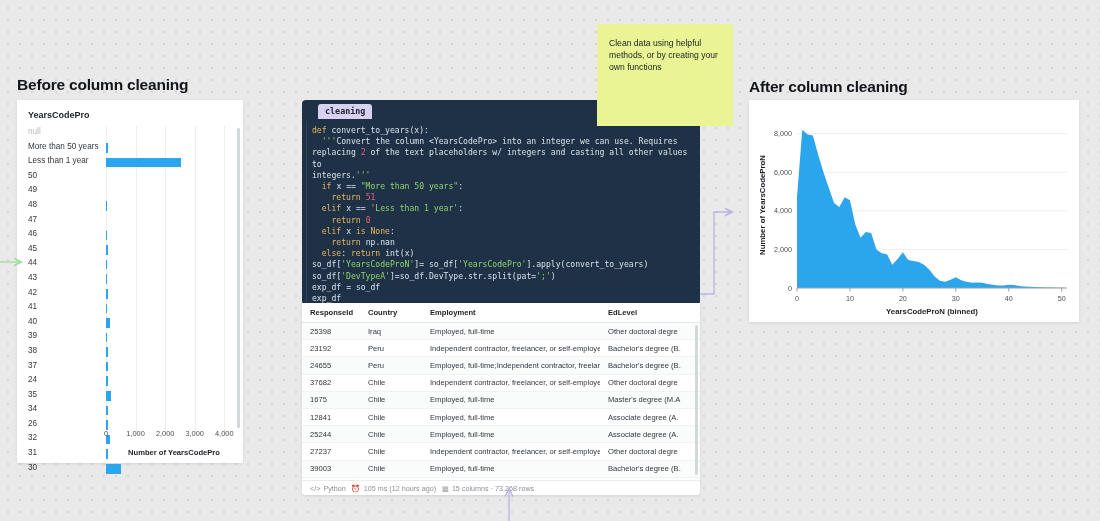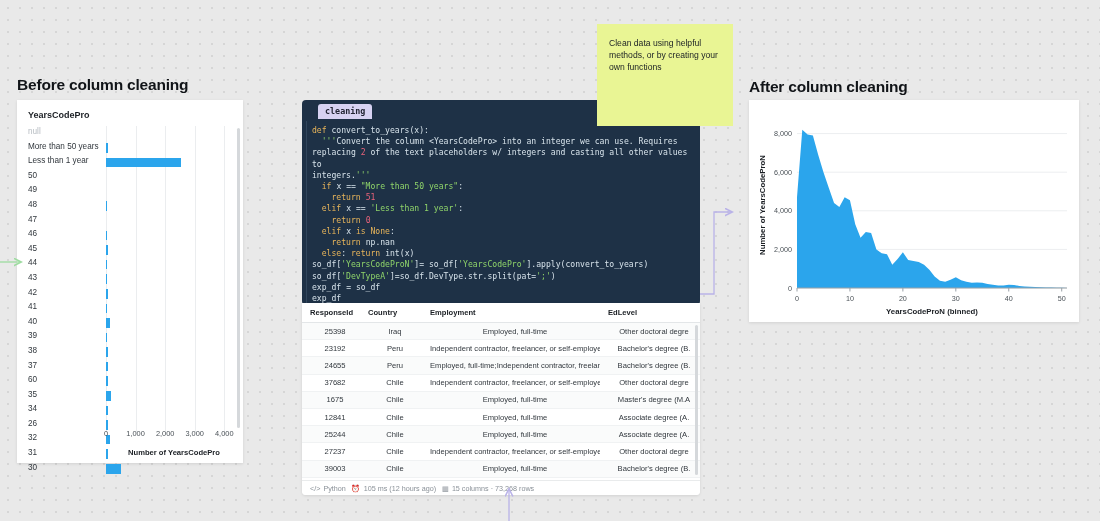--- a/index.html
+++ b/index.html
@@ -127,21 +127,21 @@
   #dtable th {
     text-align: left; font-size: 7.6px; font-weight: bold;
     color: #1b1f24; padding: 5px 0 5px 8px;
     border-bottom: 1px solid #e3e6e8;
     white-space: nowrap; overflow: hidden;
   }
   #dtable td {
     font-size: 7.6px; color: #31373d;
     padding: 3.6px 0 3.6px 8px;
     border-bottom: 1px solid #f0f2f3;
-    white-space: nowrap; overflow: hidden; text-overflow: clip; text-align: center;
+    white-space: nowrap; overflow: hidden; text-overflow: clip;
   }
   #dtable tbody tr:nth-child(odd) { background: #fafbfb; }
   .col-id { width: 58px; }
   .col-country { width: 62px; margin-left: 40px; }
   .col-emp { width: 178px; }
   .col-ed { width: 100px; }
   #table-status {
     position: absolute; left: 0; right: 0; bottom: 0; height: 15px;
     background: #ffffff;
     border-top: 1px solid #e9ebec;
@@ -253,21 +253,21 @@
           </div>
           <div class="bl-row">
             <div class="bl-label">38</div>
             <div class="bl-bar" style="width: 2.06957px;"></div>
           </div>
           <div class="bl-row">
             <div class="bl-label">37</div>
             <div class="bl-bar" style="width: 1.92174px;"></div>
           </div>
           <div class="bl-row">
-            <div class="bl-label">60</div>
+            <div class="bl-label">24</div>
             <div class="bl-bar" style="width: 1.77391px;"></div>
           </div>
           <div class="bl-row">
             <div class="bl-label">35</div>
             <div class="bl-bar" style="width: 5.17391px;"></div>
           </div>
           <div class="bl-row">
             <div class="bl-label">34</div>
             <div class="bl-bar" style="width: 1.62609px;"></div>
           </div>

